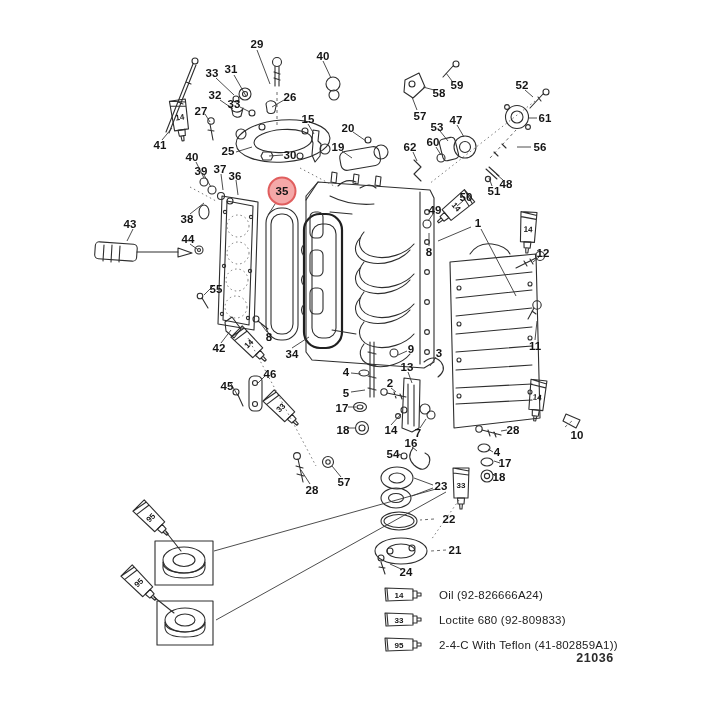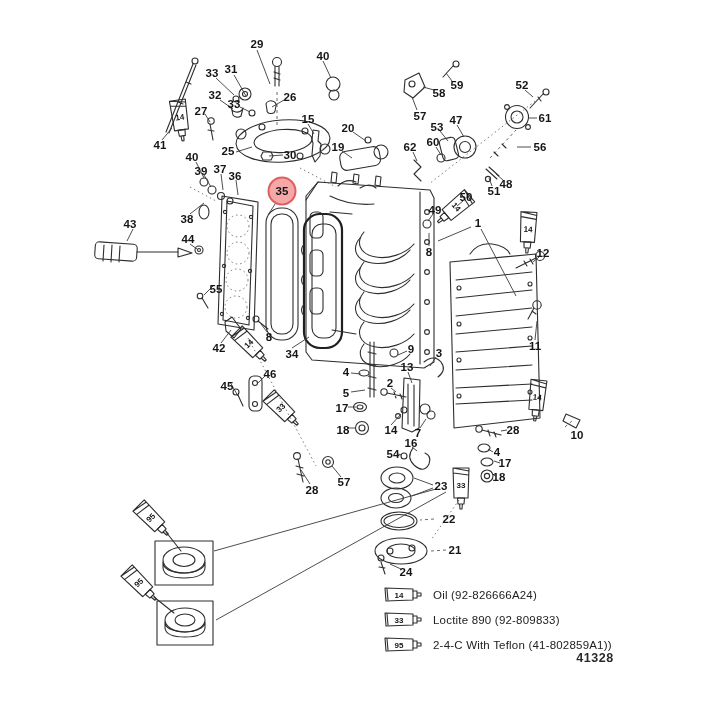--- a/index.html
+++ b/index.html
@@ -8,21 +8,21 @@
   #diagram-svg{position:absolute;left:0;top:0;}
   .art{stroke:#2e2e2e;fill:none;stroke-width:1.1;stroke-linejoin:round;stroke-linecap:round;}
   .art-thick{stroke:#1f1f1f;fill:none;stroke-width:2.2;stroke-linejoin:round;}
   .leader{stroke:#3a3a3a;fill:none;stroke-width:0.9;}
   .dashline{stroke:#5a5a5a;fill:none;stroke-width:0.9;stroke-dasharray:3 3;}
   .dotline{stroke:#6a6a6a;fill:none;stroke-width:0.9;stroke-dasharray:1.5 3;}
   .callout{font:bold 11.5px "Liberation Sans", sans-serif;fill:#151515;text-anchor:middle;}
   .tube-num{font:bold 8px "Liberation Sans", sans-serif;fill:#151515;text-anchor:middle;}
   #legend{position:absolute;left:383px;top:582px;width:300px;}
   .legend-row{display:flex;align-items:center;height:25px;}
-  .legend-label{font:11.5px "Liberation Sans", sans-serif;color:#222;margin-left:8px;letter-spacing:0.2px;}
+  .legend-label{font:11.5px "Liberation Sans", sans-serif;color:#222;margin-left:14px;letter-spacing:0.2px;}
   #doc-number{position:absolute;left:560px;top:651px;width:70px;text-align:center;
               font:bold 12.5px "Liberation Sans", sans-serif;color:#2b2b2b;letter-spacing:0.5px;}
 </style>
 </head>
 <body>
 
 <div id="page">
 
   <svg id="diagram-svg" width="720" height="720" viewBox="0 0 720 720">
 
@@ -404,26 +404,26 @@
         <text class="tube-num" x="16" y="11.5">14</text>
       </svg>
       <span class="legend-label">Oil (92-826666A24)</span>
     </div>
     <div class="legend-row">
       <svg width="42" height="17" viewBox="0 0 42 17">
         <path class="art" d="M2,2 L3,15 L30,14 L30,3 z"></path>
         <path class="art" d="M4,3 L5,14 M30,5 L34,5 L34,12 L30,12 M34,7 L38,7 L38,10 L34,10" fill="none"></path>
         <text class="tube-num" x="16" y="11.5">33</text>
       </svg>
-      <span class="legend-label">Loctite 890 (92-809833)</span>
+      <span class="legend-label">Loctite 680 (92-809833)</span>
     </div>
     <div class="legend-row">
       <svg width="42" height="17" viewBox="0 0 42 17">
         <path class="art" d="M2,2 L3,15 L30,14 L30,3 z"></path>
         <path class="art" d="M4,3 L5,14 M30,5 L34,5 L34,12 L30,12 M34,7 L38,7 L38,10 L34,10" fill="none"></path>
         <text class="tube-num" x="16" y="11.5">95</text>
       </svg>
       <span class="legend-label">2-4-C With Teflon (41-802859A1))</span>
     </div>
   </div>
 
-  <div id="doc-number">41328</div>
+  <div id="doc-number">21036</div>
 </div>
 
 </body></html>

